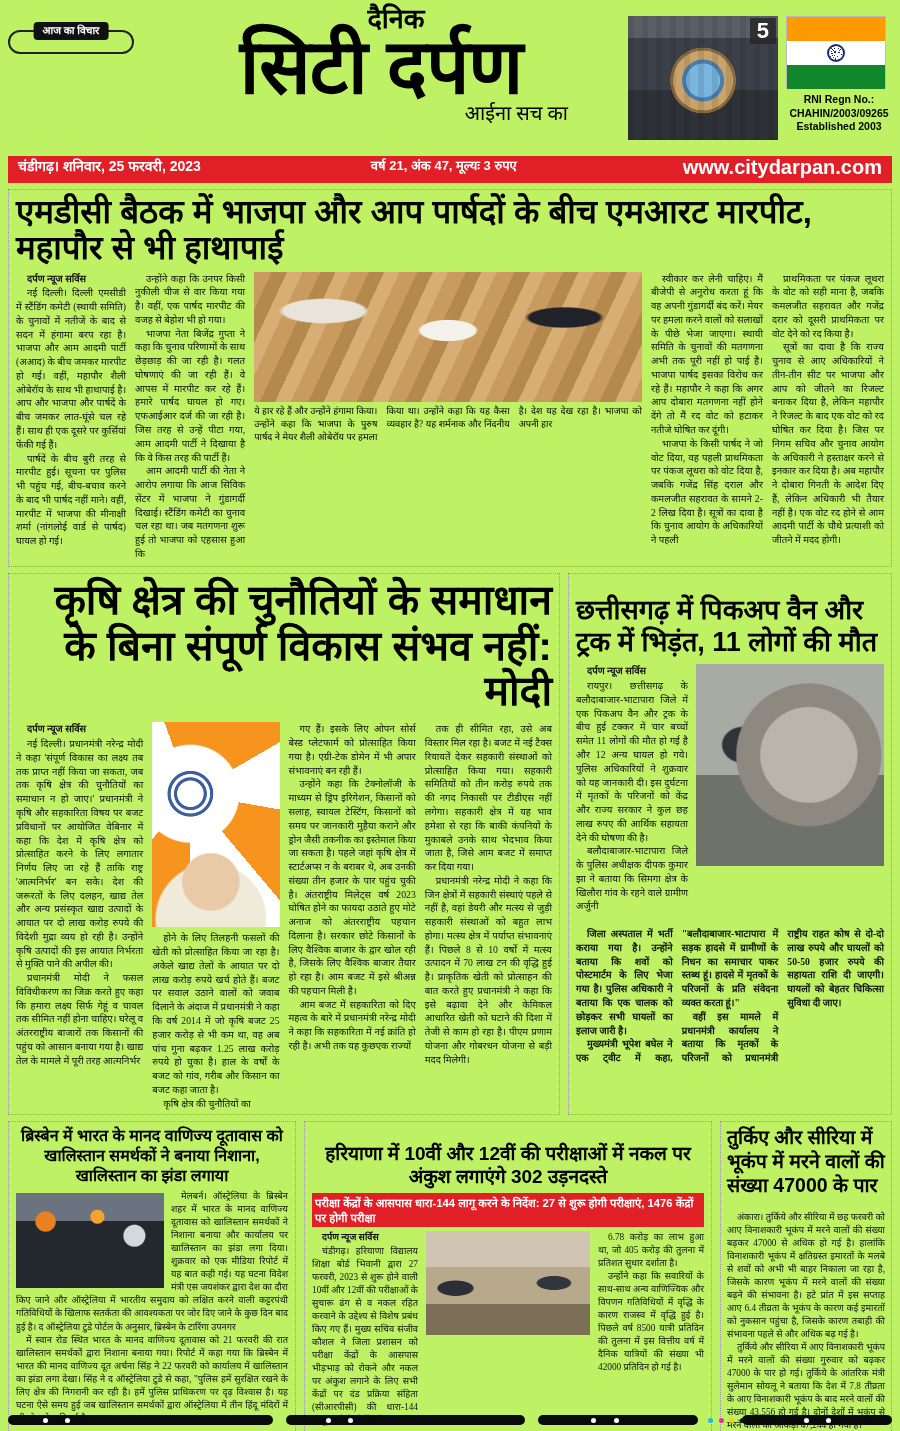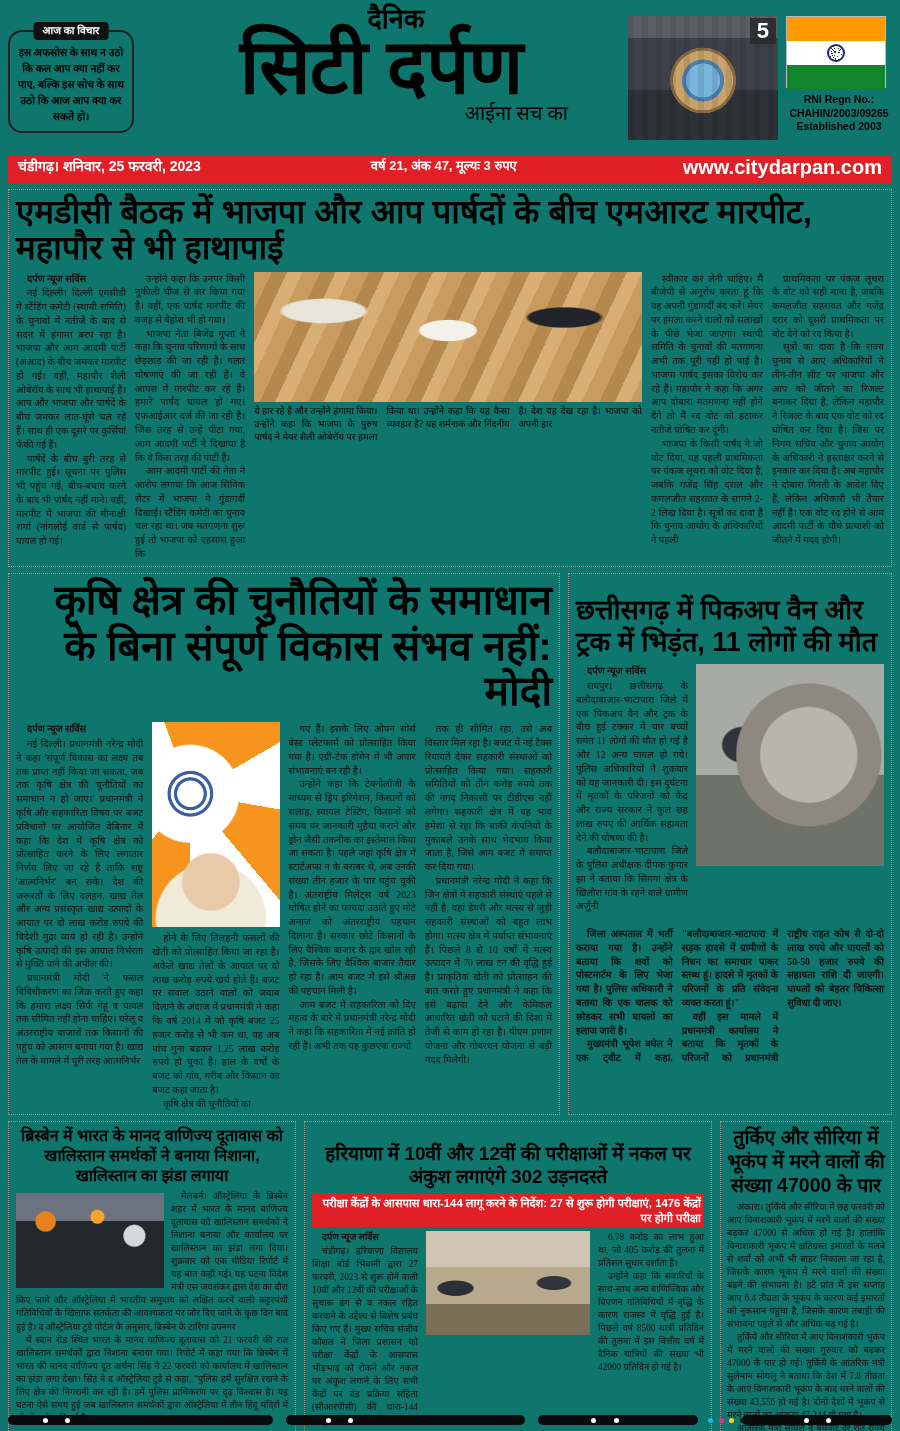--- a/index.html
+++ b/index.html
@@ -1,17 +1,17 @@
 <!DOCTYPE html>
 <html lang="hi"><head>
 <meta charset="utf-8">
 <style>
   * { box-sizing: border-box; margin: 0; padding: 0; }
   body { background:#e9e9e9; font-family:"Liberation Serif","DejaVu Serif",serif; }
-  .page { width:900px; height:1431px; margin:0 auto; background:#0f766e; padding:6px 8px 8px; position:relative; overflow:hidden; }
+  .page { width:900px; height:1431px; margin:0 auto; background:#bef264; padding:6px 8px 8px; position:relative; overflow:hidden; }
 
   
   .header { display:flex; align-items:flex-start; gap:8px; height:148px; }
   .thought-box { width:126px; margin-top:24px; border:2px solid #222; border-radius:14px; padding:13px 5px 7px; position:relative; text-align:center; font-size:10.6px; font-weight:bold; line-height:1.5; }
   .thought-title { position:absolute; top:-10px; left:50%; transform:translateX(-50%); background:#111; color:#fff; font-size:10.5px; font-weight:bold; padding:1px 9px; border-radius:4px; white-space:nowrap; }
   .masthead-center { flex:1; text-align:center; line-height:1; }
   .super-title { font-family:"Liberation Sans",sans-serif; font-size:27px; font-weight:900; margin-left:30px; }
   .main-title { font-family:"Liberation Sans",sans-serif; font-size:76px; font-weight:900; letter-spacing:-1px; margin-top:-4px; }
   .tagline { font-size:20px; text-align:right; padding-right:52px; margin-top:-2px; }
   .un-photo { width:150px; height:124px; margin-top:10px; position:relative; flex:none;
@@ -88,47 +88,46 @@
   .bris-box { width:288px; border:1px dotted #999; padding:4px 7px; }
   .h-bris { font-family:"Liberation Sans",sans-serif; font-size:16px; font-weight:900; line-height:1.25; text-align:center; margin-bottom:4px; }
   .bris-photo { float:left; width:148px; height:95px; margin:3px 7px 3px 0;
     background:
       radial-gradient(circle at 20% 30%, #e8821e 0 7%, transparent 8%),
       radial-gradient(circle at 55% 25%, #f4a32b 0 6%, transparent 7%),
       radial-gradient(circle at 80% 45%, #d3d8de 0 8%, transparent 9%),
       linear-gradient(180deg, #6b7280 0 30%, #23272e 30% 100%); }
   .hary-box { flex:1; border:1px dotted #999; padding:4px 7px; }
   .h-hary { font-family:"Liberation Sans",sans-serif; font-size:19px; font-weight:900; line-height:1.2; text-align:center;margin-top:17px; }
-  .hary-sub { background:#e01f26; color:#fff; font-family:"Liberation Sans",sans-serif; font-weight:bold; font-size:11.3px; text-align:right; padding:2px 3px; margin:4px 0 4px; }
+  .hary-sub { background:#e01f26; color:#fff; font-family:"Liberation Sans",sans-serif; font-weight:bold; font-size:11.3px; text-align:left; padding:2px 3px; margin:4px 0 4px; }
   .hary-top { display:flex; gap:8px; }
   .hary-c1 { width:106px; }
   .hary-photo { flex:1; height:104px;
     background:
       radial-gradient(ellipse at 18% 55%, #2c2f36 0 9%, transparent 10%),
       radial-gradient(ellipse at 78% 50%, #32353c 0 9%, transparent 10%),
       linear-gradient(180deg, #cfc5b2 0 35%, #b9a98c 35% 70%, #7c6f57 70% 100%); }
   .hary-cr { width:106px; }
   .hary-more { columns:3; column-gap:9px; margin-top:4px; }
   .turk-box { width:172px; border:1px dotted #999; padding:4px 6px; }
-  .h-turk { font-family:"Liberation Sans",sans-serif; font-size:19.5px; font-weight:900; line-height:1.22; text-align:center; margin-bottom:3px; }
+  .h-turk { font-family:"Liberation Sans",sans-serif; font-size:19.5px; font-weight:900; line-height:1.22; text-align:left; margin-bottom:13px; }
 
   
   .regbar { position:absolute; left:8px; right:8px; bottom:6px; height:10px; }
   .regseg { position:absolute; top:0; height:10px; background:#0a0a0a; border-radius:5px; }
   .dot { position:absolute; top:2.5px; width:5px; height:5px; border-radius:50%; }
 </style>
 </head>
 <body>
 
 <div class="page">
 
   <div class="header">
     <div class="thought-box">
       <span class="thought-title">आज का विचार</span>
-      <span>इस अफसोस के साथ न उठो कि कल आप क्या नहीं कर पाए, बल्कि इस सोच के साथ उठो कि आज आप क्या कर सकते हो।</span>
     </div>
     <div class="masthead-center">
       <div class="super-title">दैनिक</div>
       <div class="main-title">सिटी दर्पण</div>
       <div class="tagline">आईना सच का</div>
     </div>
     <div class="photo un-photo">
       <span class="page-badge">5</span>
     </div>
     <div class="flag-rni">

